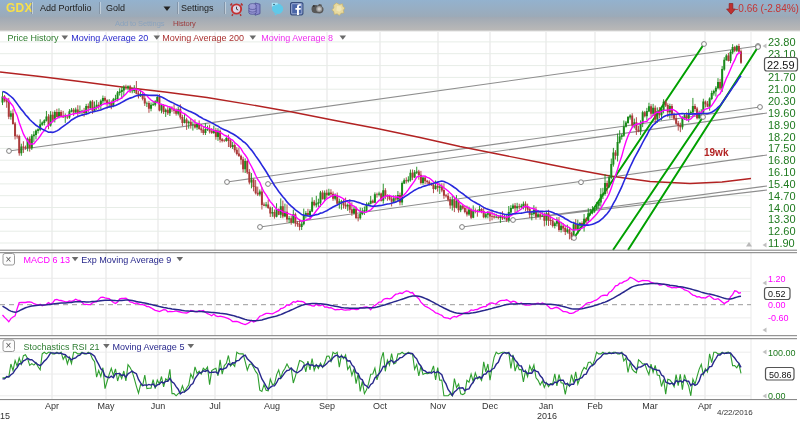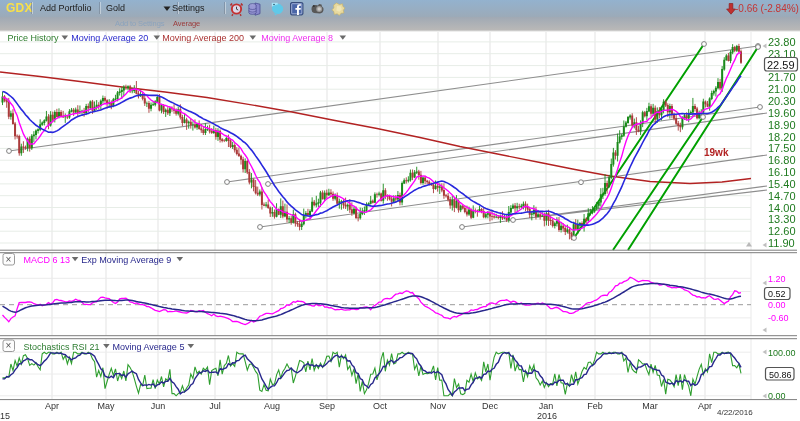--- a/index.html
+++ b/index.html
@@ -134,21 +134,21 @@
 <div id="topbar">
  <span class="ti" style="left:6px;color:#f8e04a;font-weight:bold;font-size:12px;letter-spacing:.2px">GDX</span>
  <span class="sep" style="left:31px"></span>
  <span class="ti" style="left:40px">Add Portfolio</span>
  <span class="sep" style="left:99px"></span>
  <span class="ti" style="left:106px">Gold</span>
  <svg class="ti" style="left:163px;top:6px" width="8" height="6">
       <path d="M0.5 0.5 h7 l-3.5 4.6 z" fill="#222"></path>
     </svg>
  <span class="sep" style="left:177px"></span>
- <span class="ti" style="left:172px">Settings</span>
+ <span class="ti" style="left:181px">Settings</span>
  <span class="sep" style="left:224px"></span>
  <svg width="800" height="17" viewBox="0 0 800 17" style="position:absolute;left:0;top:0">
 <g transform="translate(230,2)">
  <path d="M2 1.5 L0.5 3.5 M11 1.5 L12.5 3.5" stroke="#b03030" stroke-width="1.6" fill="none"></path>
  <circle cx="6.5" cy="7" r="5.6" fill="#c43030"></circle>
  <circle cx="6.5" cy="7" r="3.7" fill="#dcd7e8"></circle>
  <path d="M6.5 4.7 V7.2 L8.2 8" stroke="#444" stroke-width="1" fill="none"></path>
  <path d="M3 12.3 l-1.2 1.4 M10 12.3 l1.2 1.4" stroke="#b03030" stroke-width="1.4"></path>
 </g>
 <g transform="translate(248,2)">
@@ -180,14 +180,14 @@
  <path d="M5 4 l3.6 0.3 1.2 3 -2.4 2.4 -3 -1.2 z" fill="#f0e6b8"></path>
 </g>
 </svg>
  <span class="ti" style="left:735px;color:#c43535;font-weight:normal;font-size:10px">-0.66 (-2.84%)</span>
  <svg class="ti" style="left:726px;top:3px" width="10" height="12">
       <path d="M3.2 0.5 h3.6 v5.5 h2.6 l-4.4 5.2 -4.4 -5.2 h2.6 z" fill="#c03030" stroke="#8c2020" stroke-width="0.7"></path>
     </svg>
 </div>
 <div id="tabbar">
  <span class="bi" style="left:115px;color:#8ba3bd">Add to Settings</span>
- <span class="bi" style="left:173px;color:#9c3c3c">Average</span>
+ <span class="bi" style="left:173px;color:#9c3c3c">History</span>
 </div>
 <div id="fade"></div>
 </body></html>

